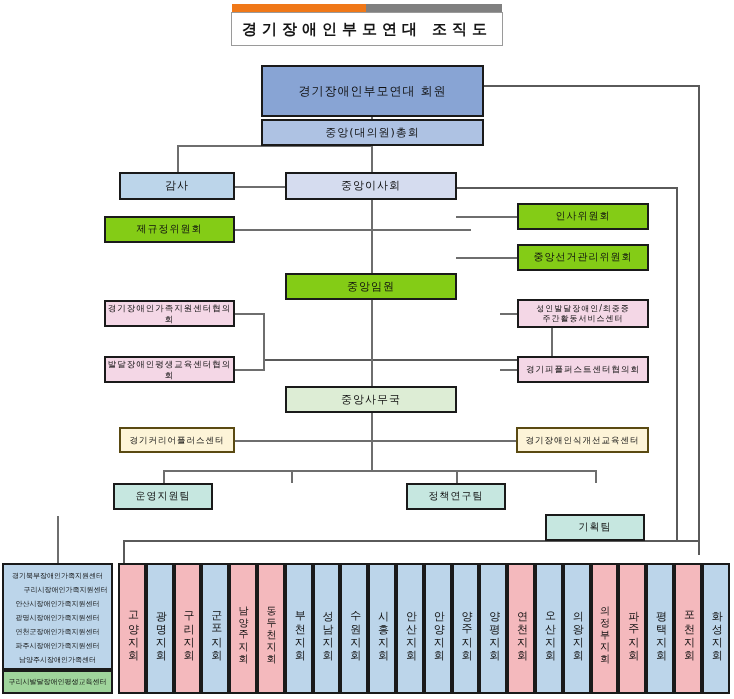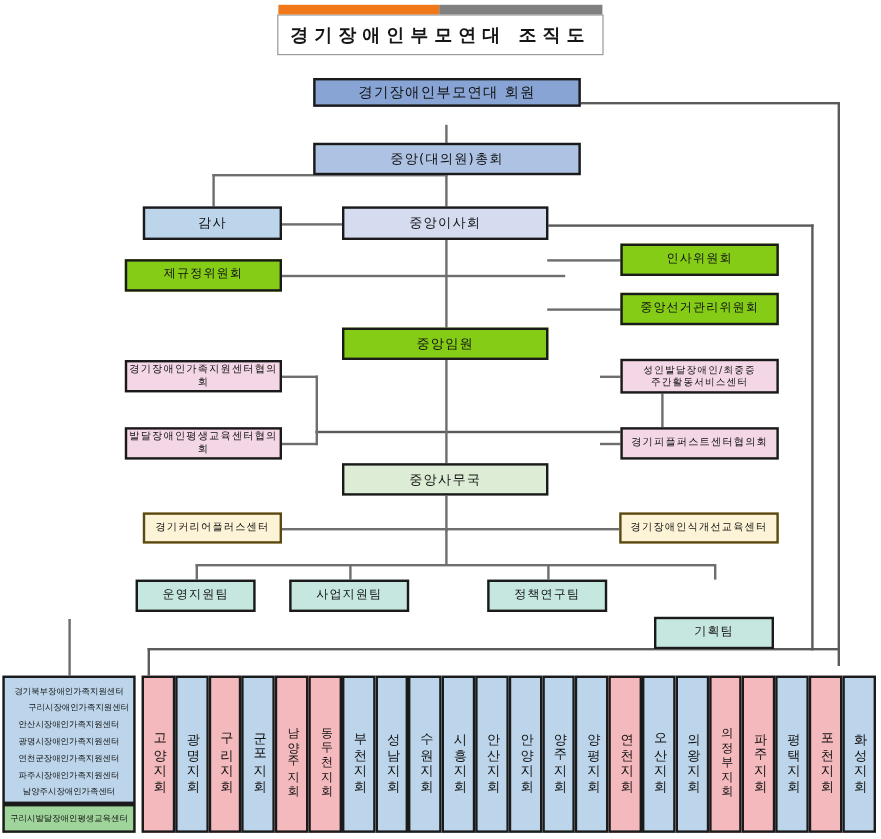--- a/index.html
+++ b/index.html
@@ -103,21 +103,21 @@
   <div class="ln lnv ln-thick" style="left:698px;top:85px;height:470px;"></div>
 
   <div class="ln lnh ln-thick" style="left:456px;top:187px;width:222px;"></div>
   <div class="ln lnv ln-thick" style="left:676px;top:187px;height:355px;"></div>
   <div class="ln lnh ln-thick" style="left:123px;top:540px;width:577px;"></div>
   <div class="ln lnv ln-thick" style="left:123px;top:540px;height:23px;"></div>
 
   <div class="ln lnv" style="left:57px;top:516px;height:47px;"></div>
   <div class="ln lnv" style="left:57px;top:516px;height:1px;"></div>
 
-  <div class="box c-blue-dk" style="left:261px;top:65px;width:223px;height:24px;font-size:12px;">경기장애인부모연대 회원</div>
+  <div class="box c-blue-dk" style="left:261px;top:65px;width:223px;height:52px;font-size:12px;">경기장애인부모연대 회원</div>
 
   <div class="box c-blue-md" style="left:261px;top:119px;width:223px;height:27px;font-size:11px;">중앙(대의원)총회</div>
 
   <div class="box c-blue-pale" style="left:119px;top:172px;width:116px;height:28px;font-size:11px;">감사</div>
   <div class="box c-blue-lv" style="left:285px;top:172px;width:172px;height:28px;font-size:11px;">중앙이사회</div>
 
   <div class="box c-blue-lt" style="left:104px;top:216px;width:131px;height:27px;font-size:10px;">제규정위원회</div>
   <div class="box c-blue-lt" style="left:517px;top:203px;width:132px;height:27px;font-size:10px;">인사위원회</div>
   <div class="box c-blue-lt" style="left:517px;top:244px;width:132px;height:27px;font-size:10px;">중앙선거관리위원회</div>
 
@@ -131,21 +131,20 @@
     <span>주간활동서비스센터</span>
   </div>
   <div class="box c-pink" style="left:517px;top:356px;width:132px;height:27px;font-size:8.5px;">경기피플퍼스트센터협의회</div>
 
   <div class="box c-green" style="left:285px;top:386px;width:172px;height:27px;font-size:11px;">중앙사무국</div>
 
   <div class="box c-cream b-yellow" style="left:119px;top:427px;width:116px;height:26px;font-size:8.5px;">경기커리어플러스센터</div>
   <div class="box c-cream b-yellow" style="left:516px;top:427px;width:133px;height:26px;font-size:8.5px;">경기장애인식개선교육센터</div>
 
   <div class="box c-teal" style="left:113px;top:483px;width:100px;height:27px;font-size:10px;">운영지원팀</div>
-  <div class="box c-teal" style="left:241px;top:483px;width:100px;height:27px;font-size:10px;">사업지원팀</div>
   <div class="box c-teal" style="left:406px;top:483px;width:100px;height:27px;font-size:10px;">정책연구팀</div>
   <div class="box c-teal" style="left:545px;top:483px;width:100px;height:27px;font-size:10px;margin-top:31px;">기획팀</div>
 
   <div class="listbox c-blue-pale" style="left:2px;top:563px;width:111px;height:107px;padding-top:2px;" id="affiliate-list">
       <div class="row" style="font-size: 7px; line-height: 14px;">경기북부장애인가족지원센터</div>
       <div class="row" style="font-size: 7px; line-height: 14px; margin-left: 16px;">구리시장애인가족지원센터</div>
       <div class="row" style="font-size: 7px; line-height: 14px;">안산시장애인가족지원센터</div>
       <div class="row" style="font-size: 7px; line-height: 14px;">광명시장애인가족지원센터</div>
       <div class="row" style="font-size: 7px; line-height: 14px;">연천군장애인가족지원센터</div>
       <div class="row" style="font-size: 7px; line-height: 14px;">파주시장애인가족지원센터</div>

